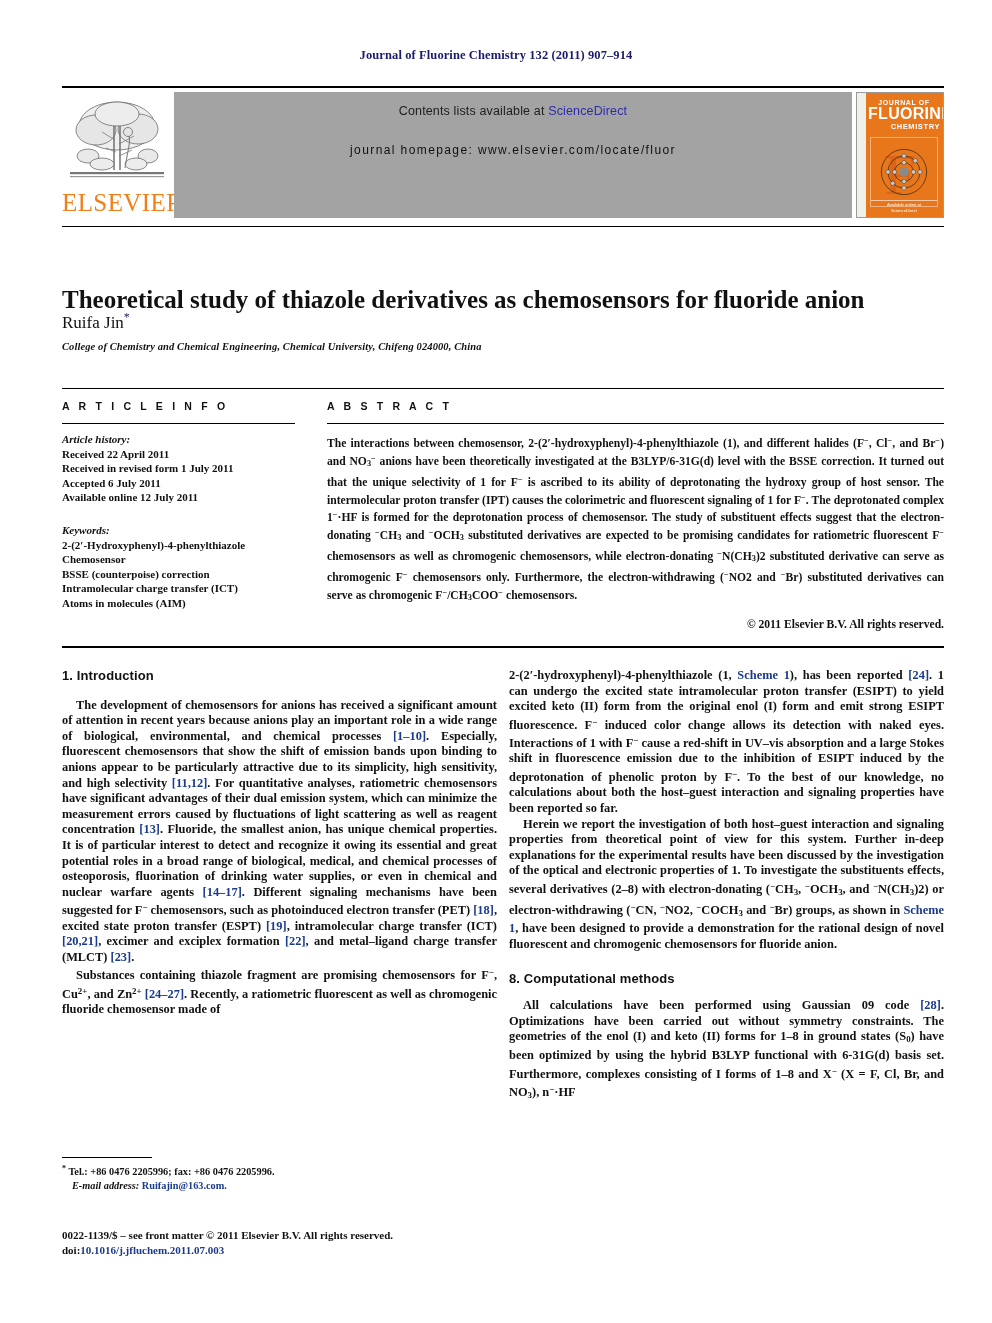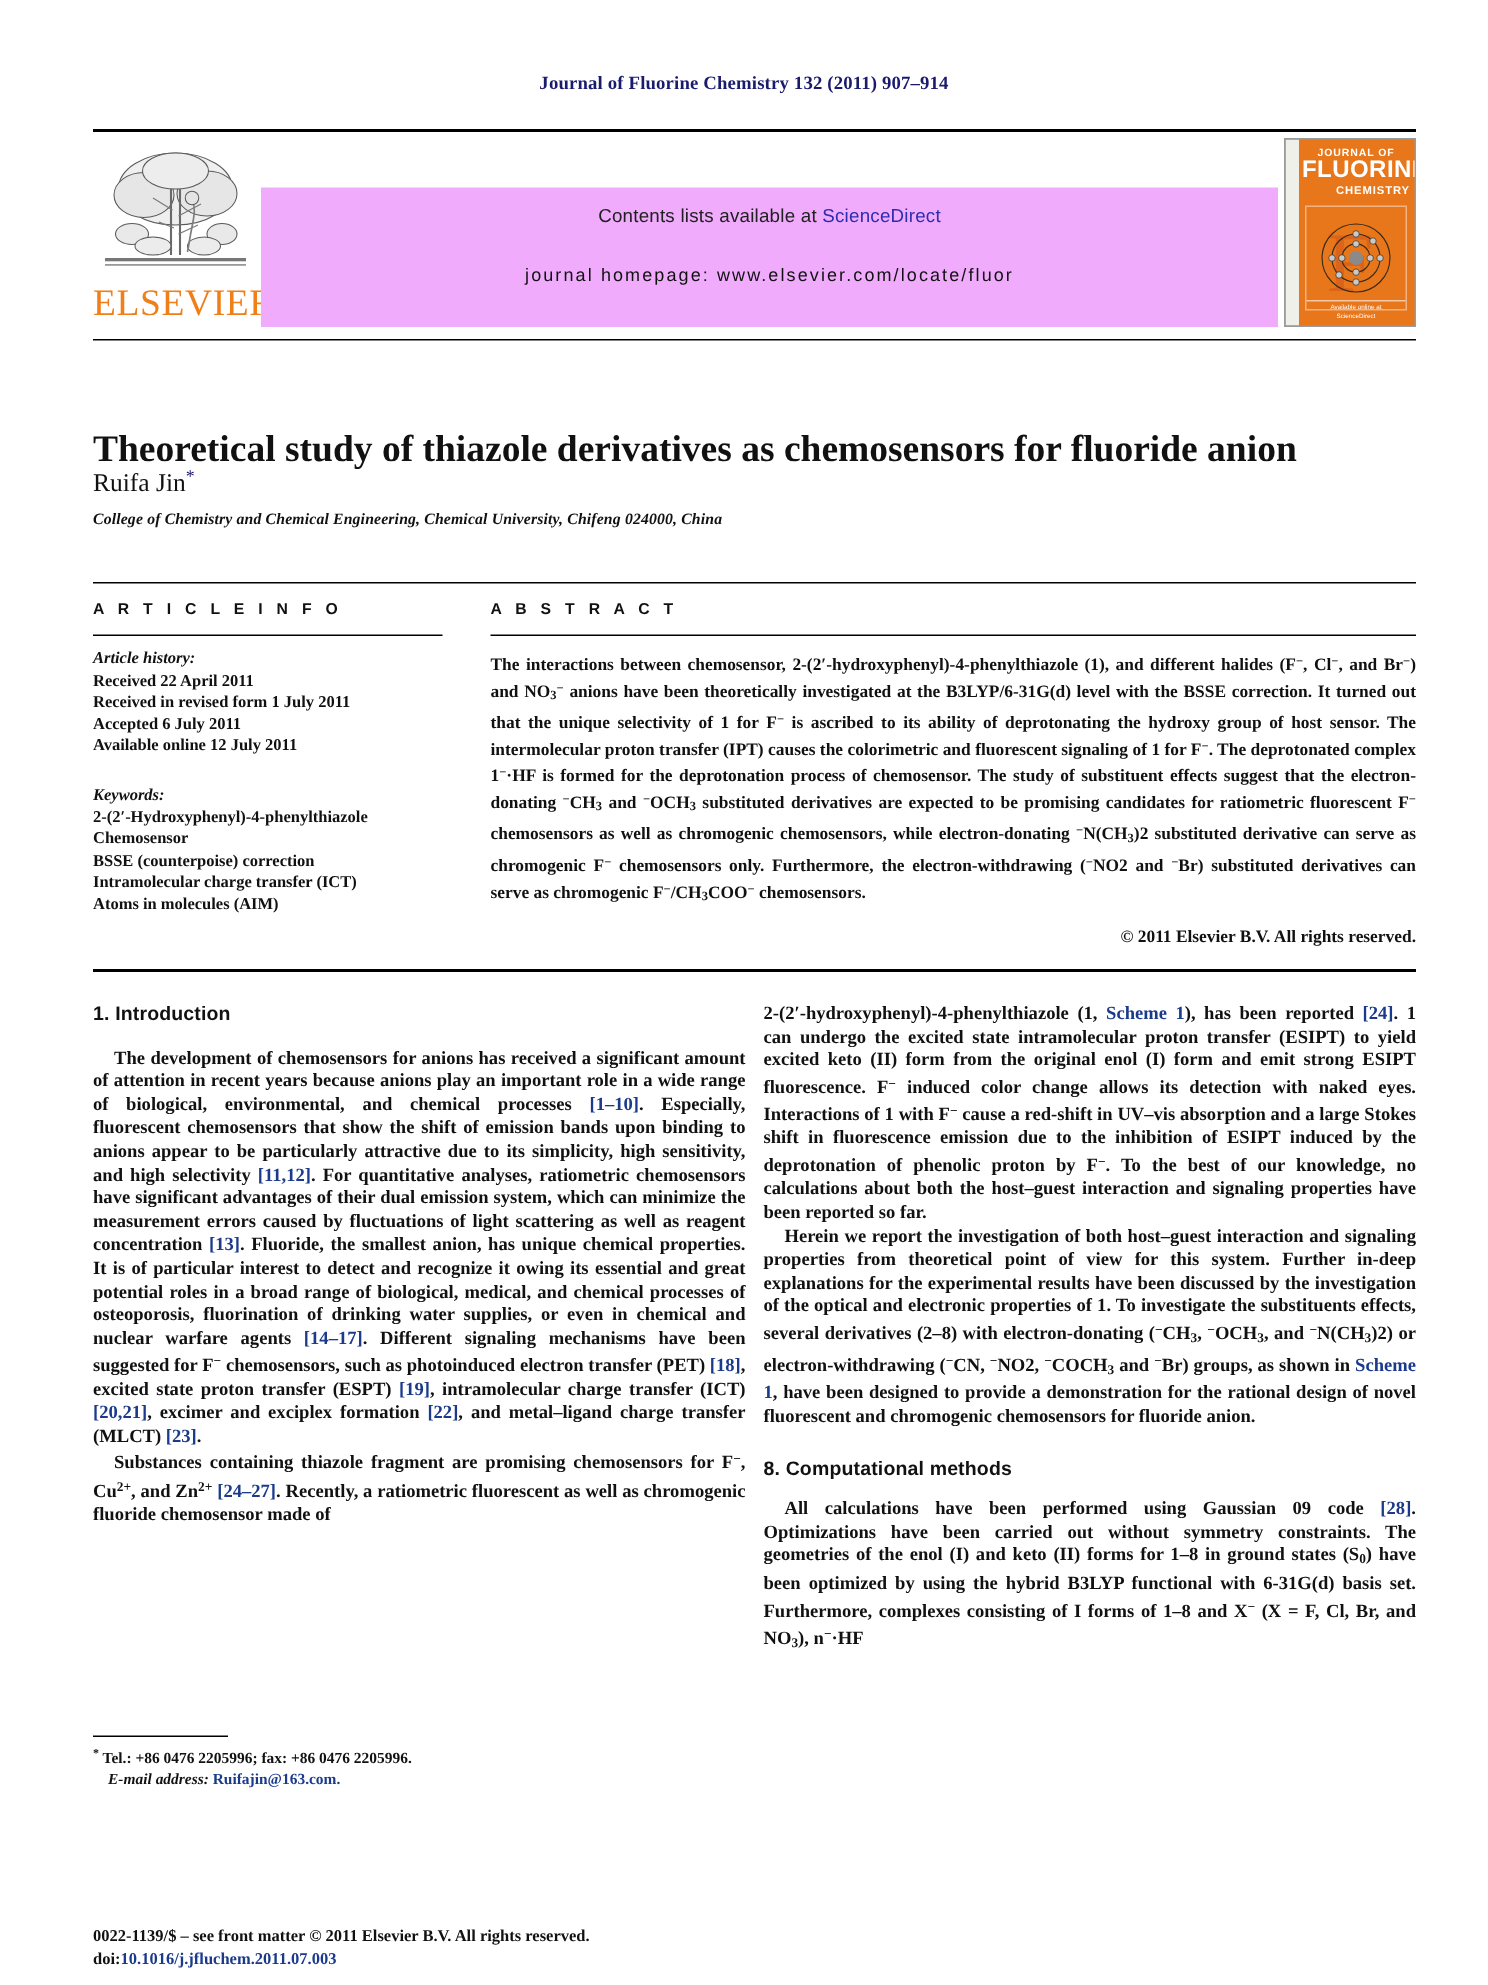--- a/index.html
+++ b/index.html
@@ -72,24 +72,23 @@
     width: 110px;
     text-align: center;
     color: #F07F1A;
     font-family: "Liberation Serif", serif;
     font-size: 25px;
     letter-spacing: 0.4px;
     line-height: 26px;
   }
   .masthead-center {
     flex: 1 1 auto;
-    background: #f0abfc;
+    background: #a3a3a3;
     position: relative;
     margin-left: 2px;
-    margin-top: 33px;
   }
   .contents-line {
     text-align: center;
     font-family: "Liberation Sans", sans-serif;
     font-size: 12.5px;
     color: #202020;
     padding-top: 12px;
     letter-spacing: 0.15px;
   }
   .contents-line .sd-link {
@@ -317,21 +316,21 @@
     font-size: 10.3px;
     line-height: 13.4px;
     color: #111;
   }
   .footnote-body .ital { font-style: italic; }
   .fn-star { vertical-align: super; font-size: 8px; }
 
   .imprint {
     position: absolute;
     left: 62px;
-    top: 1284px;
+    top: 1228px;
     width: 460px;
     font-family: "Liberation Serif", serif;
     font-weight: bold;
     font-size: 11px;
     line-height: 14.5px;
     color: #111;
   }
   .doi-link { color: #1b3a8c; }
 </style>
 </head>

